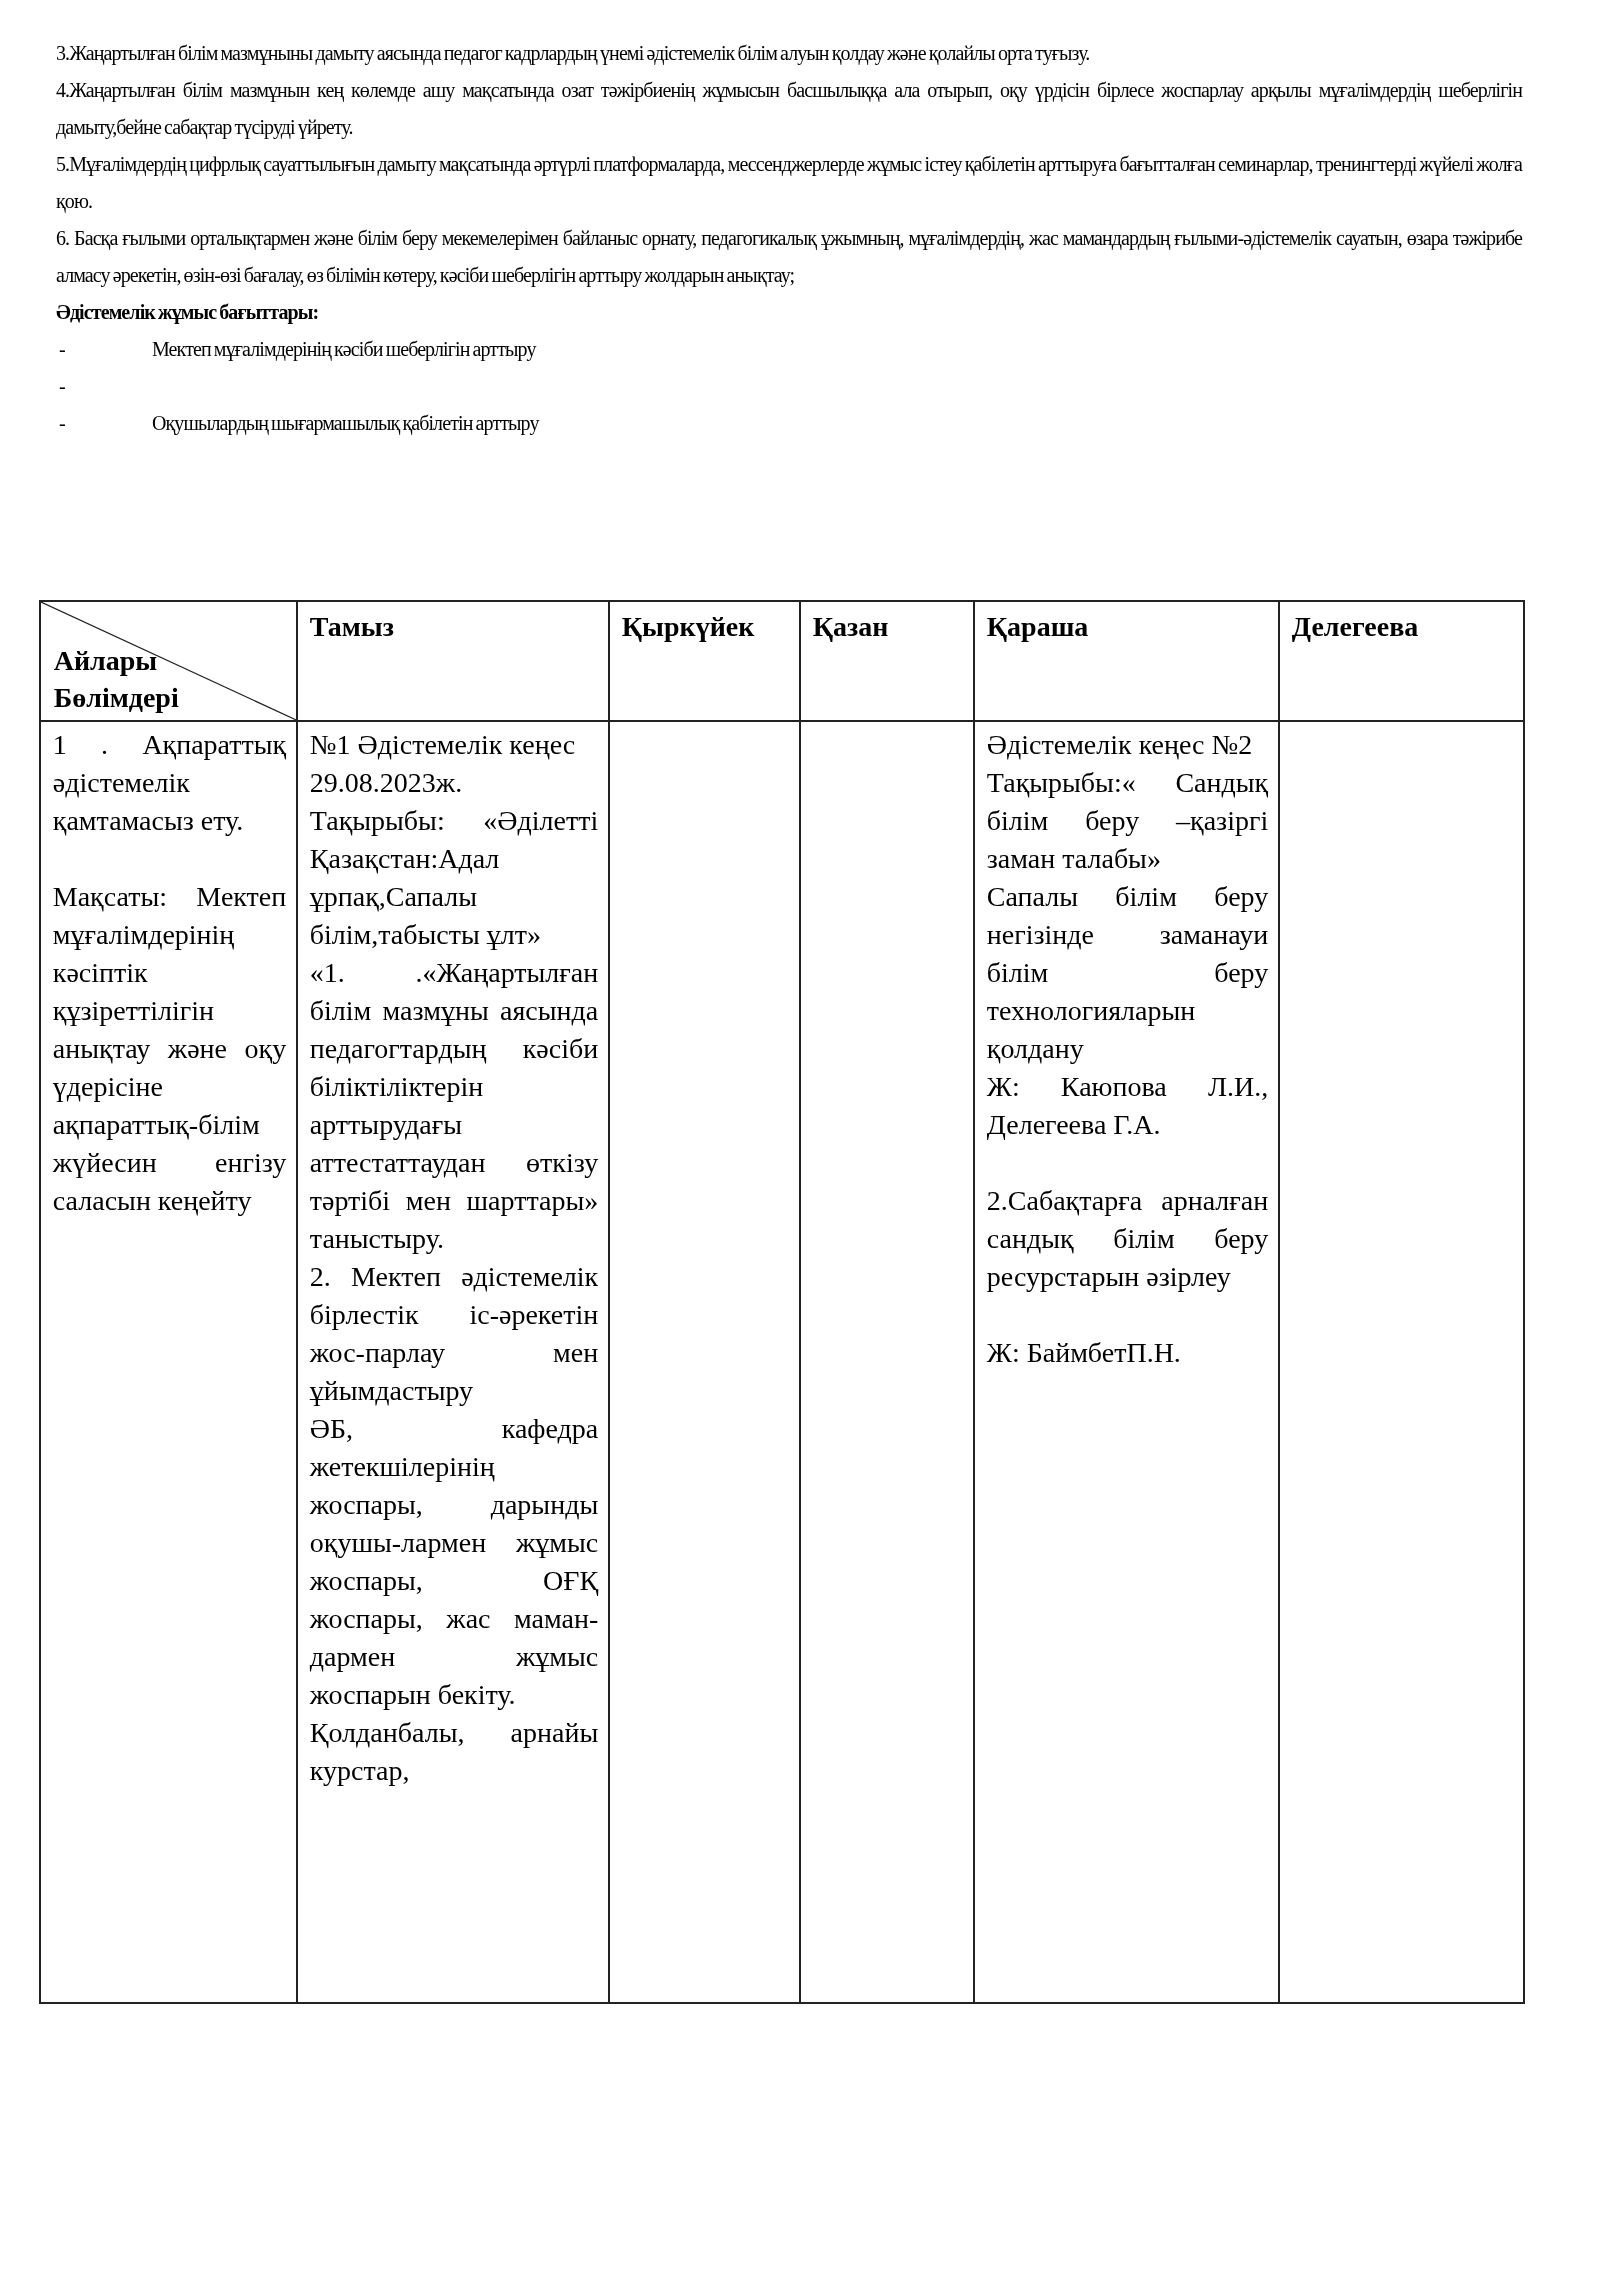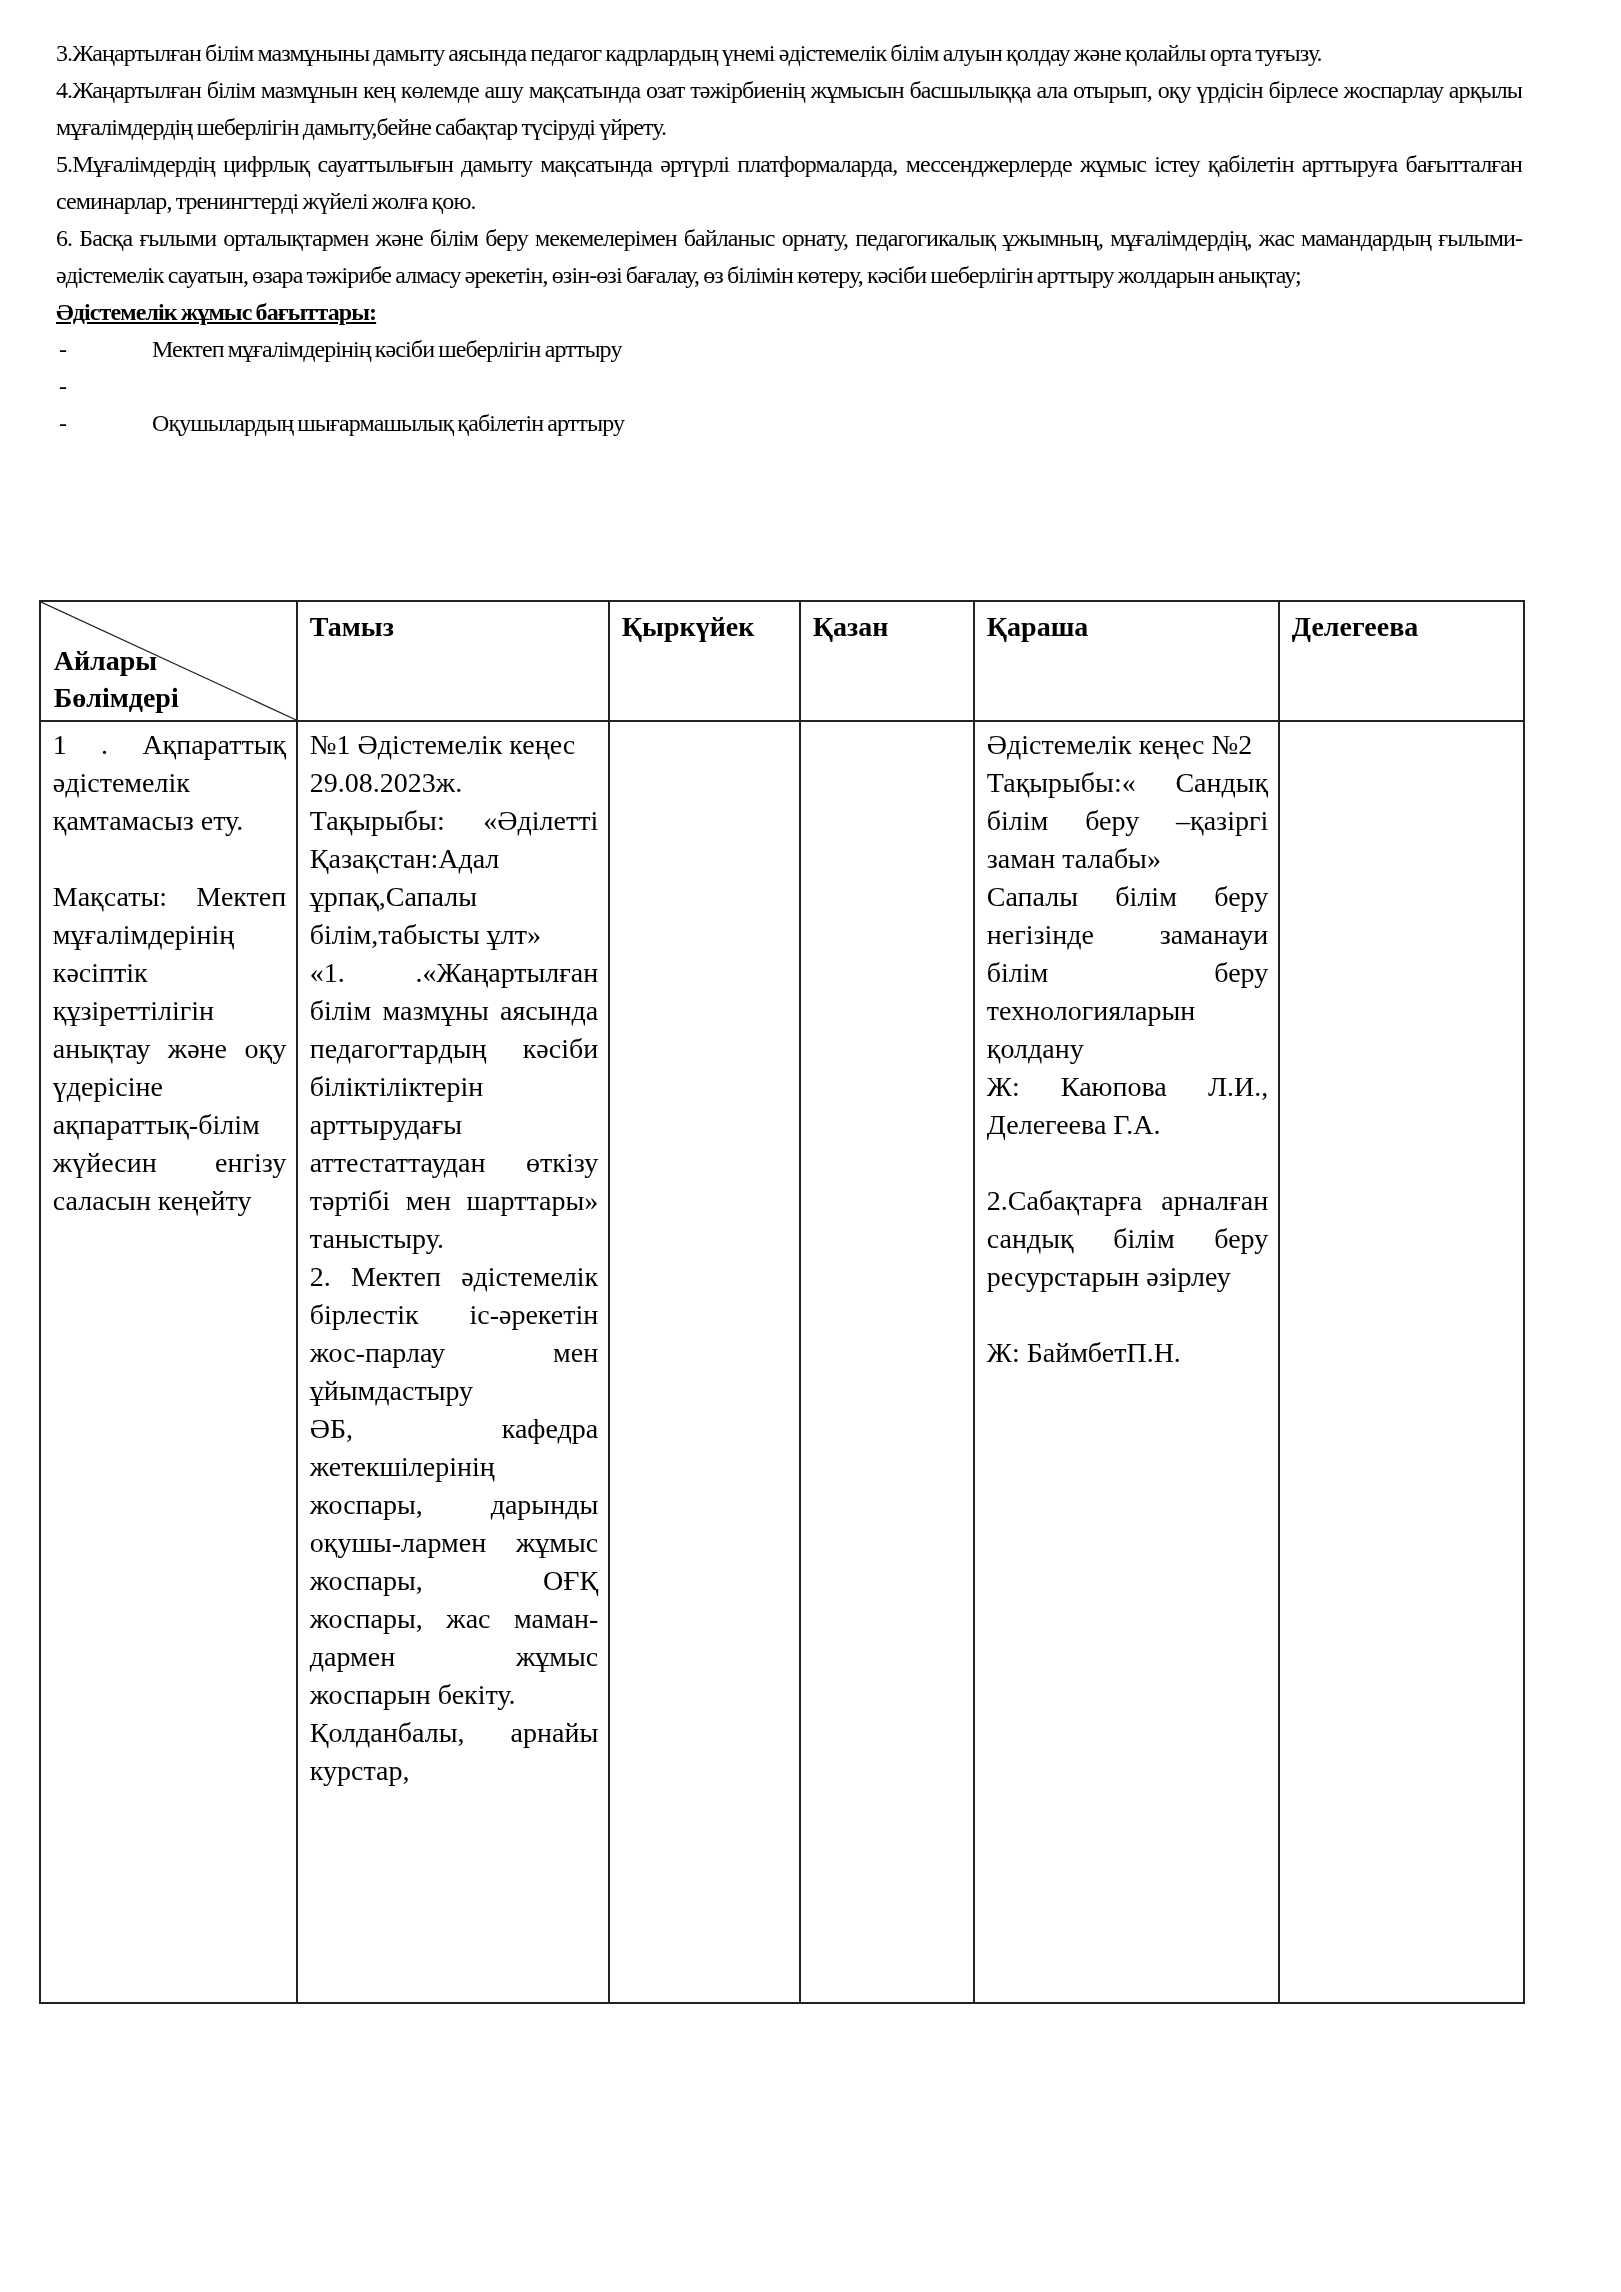--- a/index.html
+++ b/index.html
@@ -1,22 +1,22 @@
 <!DOCTYPE html>
 <html><head>
 <meta charset="utf-8">
 <style>
   html, body { margin: 0; padding: 0; background: #ffffff; }
   body { width: 1621px; height: 2293px; position: relative; overflow: hidden; color: #000; }
   .page { position: absolute; left: 0; top: 0; width: 1621px; height: 2293px; }
   .intro { position: absolute; left: 56px; top: 35px; width: 1466px;
-           font-family: "Liberation Serif", serif; font-size: 24px; line-height: 37px;
+           font-family: "Liberation Serif", serif; font-size: 20px; line-height: 37px;
            letter-spacing: -0.9px; word-spacing: -1px; }
   .intro p { margin: 0; text-align: justify; }
-  .heading { font-weight: bold; margin: 0; text-decoration: underline; }
+  .heading { font-weight: bold; margin: 0; }
   .dir-item { display: flex; margin: 0; }
   .dir-item .dash { width: 96px; padding-left: 2.9px; box-sizing: border-box; }
   table.plan { position: absolute; left: 39px; top: 600px; width: 1484px;
                border-collapse: collapse; table-layout: fixed;
                font-family: "Liberation Serif", serif; font-size: 28px; line-height: 38px; }
   table.plan td, table.plan th { border: 2px solid #222; vertical-align: top; padding: 3.9px 9.8px 2px 11.8px; text-align: left; margin-top: 48px; }
   table.plan thead th { height: 110px; font-weight: bold; padding-top: 5.9px; }
   .diag { position: relative; padding: 0 !important; }
   .diag svg { position: absolute; left: 0; top: 0; width: 100%; height: 100%; }
   .diag .lbl { position: absolute; left: 12.7px; bottom: 3.9px; font-weight: bold; line-height: 37px; }

